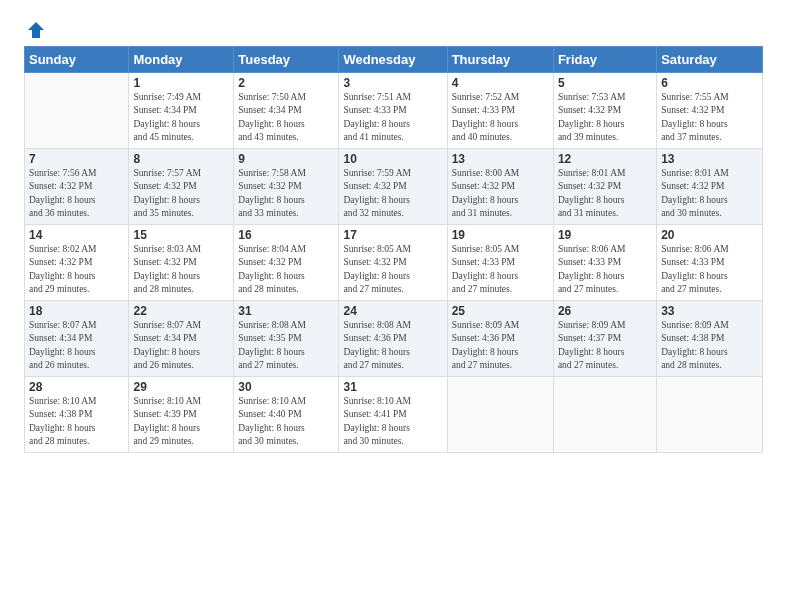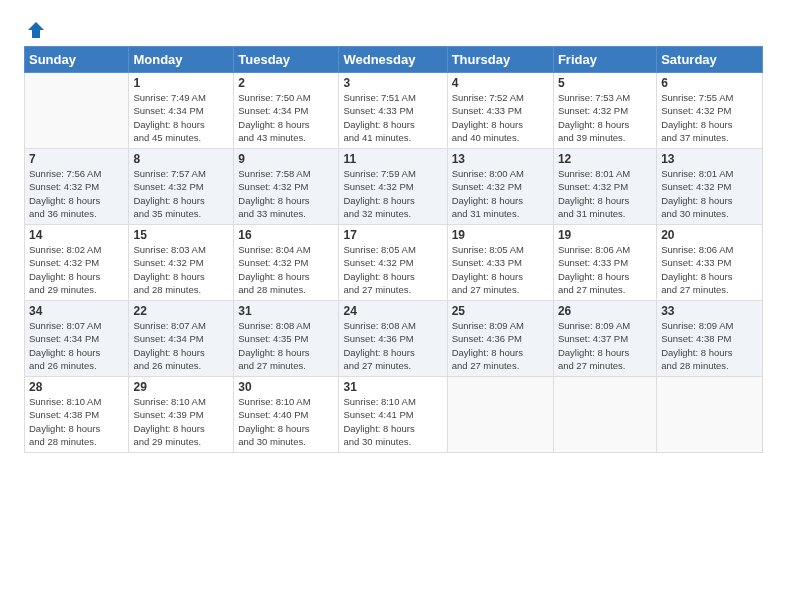--- a/index.html
+++ b/index.html
@@ -70,20 +70,21 @@
     .day-num {
       font-size: 12px;
       font-weight: bold;
       color: #333;
       margin-bottom: 1px;
     }
     .day-detail {
       font-size: 9.5px;
       color: #444;
       line-height: 1.4;
+      font-family: Liberation Serif, serif;
     }
     .row-shaded td {
       background: #f0f4f8;
     }
   </style>
 </head>
 <body>
 
 <div class="page">
   <div class="header">
@@ -149,21 +150,21 @@
           </td>
           <td>
             <div class="day-num">8</div>
             <div class="day-detail">Sunrise: 7:57 AM<br>Sunset: 4:32 PM<br>Daylight: 8 hours<br>and 35 minutes.</div>
           </td>
           <td>
             <div class="day-num">9</div>
             <div class="day-detail">Sunrise: 7:58 AM<br>Sunset: 4:32 PM<br>Daylight: 8 hours<br>and 33 minutes.</div>
           </td>
           <td>
-            <div class="day-num">11</div>
+            <div class="day-num">10</div>
             <div class="day-detail">Sunrise: 7:59 AM<br>Sunset: 4:32 PM<br>Daylight: 8 hours<br>and 32 minutes.</div>
           </td>
           <td>
             <div class="day-num">13</div>
             <div class="day-detail">Sunrise: 8:00 AM<br>Sunset: 4:32 PM<br>Daylight: 8 hours<br>and 31 minutes.</div>
           </td>
           <td>
             <div class="day-num">12</div>
             <div class="day-detail">Sunrise: 8:01 AM<br>Sunset: 4:32 PM<br>Daylight: 8 hours<br>and 31 minutes.</div>
           </td>
@@ -197,21 +198,21 @@
             <div class="day-num">19</div>
             <div class="day-detail">Sunrise: 8:06 AM<br>Sunset: 4:33 PM<br>Daylight: 8 hours<br>and 27 minutes.</div>
           </td>
           <td>
             <div class="day-num">20</div>
             <div class="day-detail">Sunrise: 8:06 AM<br>Sunset: 4:33 PM<br>Daylight: 8 hours<br>and 27 minutes.</div>
           </td>
         </tr>
         <tr class="row-shaded">
           <td>
-            <div class="day-num">34</div>
+            <div class="day-num">18</div>
             <div class="day-detail">Sunrise: 8:07 AM<br>Sunset: 4:34 PM<br>Daylight: 8 hours<br>and 26 minutes.</div>
           </td>
           <td>
             <div class="day-num">22</div>
             <div class="day-detail">Sunrise: 8:07 AM<br>Sunset: 4:34 PM<br>Daylight: 8 hours<br>and 26 minutes.</div>
           </td>
           <td>
             <div class="day-num">31</div>
             <div class="day-detail">Sunrise: 8:08 AM<br>Sunset: 4:35 PM<br>Daylight: 8 hours<br>and 27 minutes.</div>
           </td>

